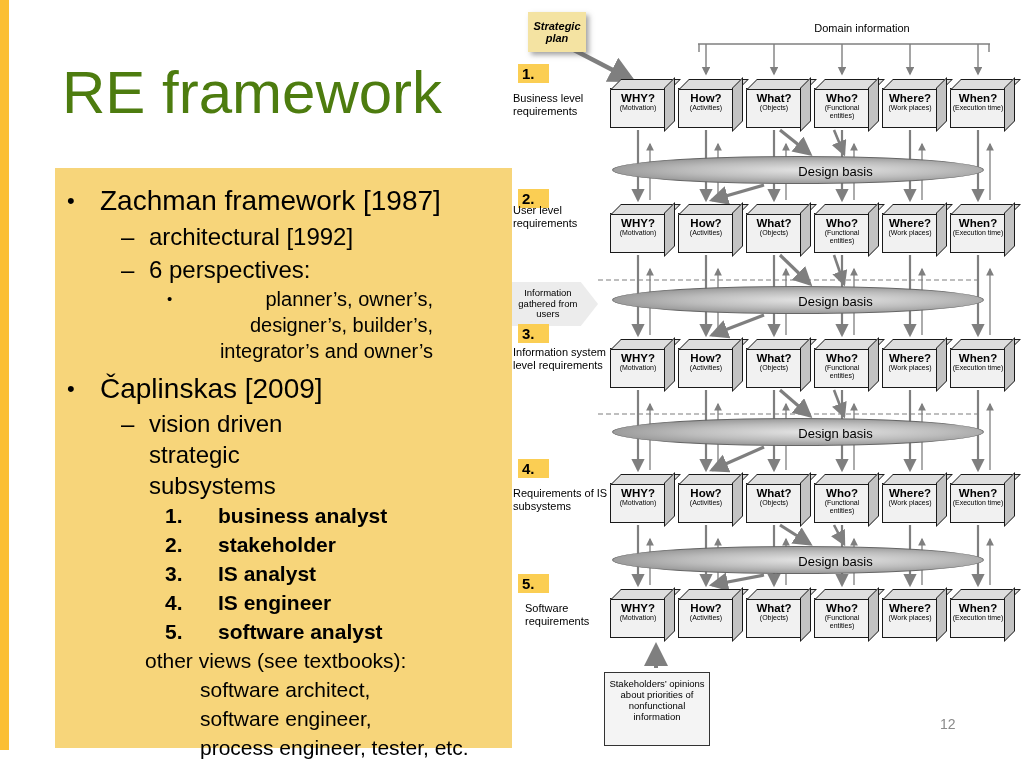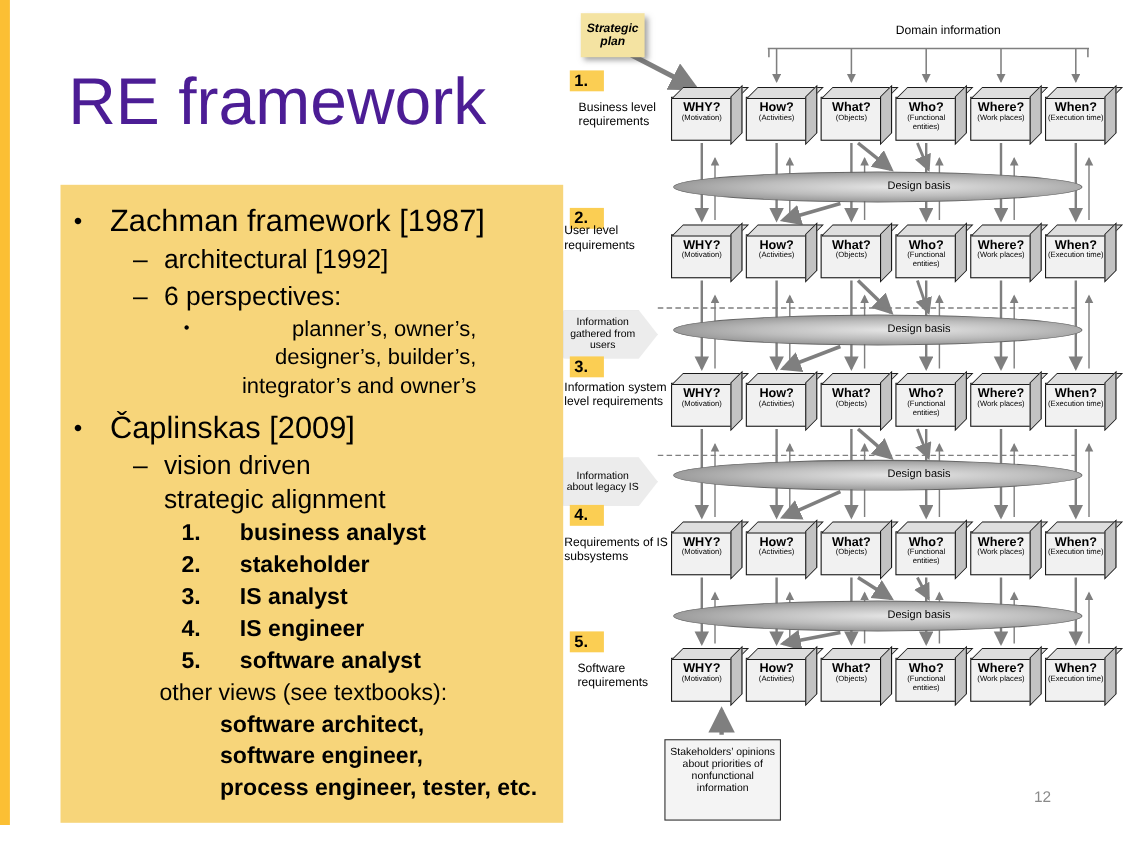--- a/index.html
+++ b/index.html
@@ -2,21 +2,21 @@
 <html lang="en"><head>
 <meta charset="utf-8">
 <style>
   * { margin:0; padding:0; box-sizing:border-box; }
   html,body { width:1024px; height:768px; }
   body { font-family:"Liberation Sans", sans-serif; background:#fff; overflow:hidden; }
   .slide { position:relative; width:1024px; height:768px; background:#fff; }
 
   .left-strip { position:absolute; left:0; top:0; width:9px; height:750px; background:#FBBF34; }
 
-  .title { position:absolute; left:62px; top:58px; font-size:60px; font-weight:400; color:#4c1d95; }
+  .title { position:absolute; left:62px; top:58px; font-size:60px; font-weight:400; color:#4d7c0f; }
 
   .page-number { position:absolute; left:940px; top:716px; font-size:14px; color:#8a8a8a; }
 
   
   .content-box { position:absolute; left:55px; top:168px; width:457px; height:580px; background:#F7D57A; padding-top:14px; }
   .ob-line { display:flex; align-items:flex-start; color:#000; }
   .mk { flex:none; }
   .txt { flex:none; }
   .lb1 { font-size:28px; line-height:38px; }
   .lb1 .mk { margin-left:12px; width:33px; font-size:22px; line-height:38px; }
@@ -25,21 +25,21 @@
   .lb3 { font-size:20px; line-height:26px; }
   .lb3 .mk { margin-left:112px; width:24px; font-size:15px; line-height:26px; }
   .lb3 .txt { width:242px;text-align:right; }
   .lv { font-size:24px; line-height:31px; }
   .lv .mk { margin-left:66px; width:28px; }
   .lv .txt { width:215px; }
   .lr { font-size:21px; line-height:29px; font-weight:bold; }
   .lr .mk { margin-left:110px; width:53px; }
   .lo { font-size:21px; line-height:29px; }
   .lo .txt { margin-left:90px; }
-  .li { font-size:21px; line-height:29px;font-weight:bold; }
+  .li { font-size:21px; line-height:29px; }
   .li .txt { margin-left:145px; }
   .mt6 { margin-top:6px; }
 
   
   .diagram { position:absolute; left:512px; top:0; width:512px; height:768px; }
   #arrow-svg { position:absolute; left:0; top:0; }
 
   .strategic-plan { position:absolute; left:16px; top:12px; width:58px; height:40px;
       background:#F4E3A2; box-shadow:3px 3px 5px rgba(90,90,90,.55);
       display:flex; align-items:center; justify-content:center; text-align:center;
@@ -54,21 +54,21 @@
   .box3d::before { content:""; position:absolute; left:-1px; top:-10px; width:58px; height:9px;
       background:#dedede; border:1px solid #1a1a1a; transform:skewX(-45deg); transform-origin:0 100%; }
   .box3d::after { content:""; position:absolute; top:-1px; right:-10px; width:9px; height:42px;
       background:#c3c3c3; border:1px solid #1a1a1a; transform:skewY(-45deg); transform-origin:0 0; }
   .box-q { font-size:11.5px; font-weight:bold; margin-top:3px; }
   .box-sub { font-size:7px; line-height:7.5px; }
 
   .design-ellipse { position:absolute; width:372px; height:28px; border-radius:50%;
       background:radial-gradient(ellipse at 55% 50%, #e6e6e6 0%, #bcbcbc 45%, #787878 100%);
       border:1px solid #666; }
-  .design-text { position:absolute; left:0; right:0; top:7px; text-align:center; padding-left:75px; font-size:10px; color:#000; }
+  .design-text { position:absolute; left:0; right:0; top:7px; text-align:center; padding-left:75px; font-size:13px; color:#000; }
 
   .callout { position:absolute; width:86px; height:44px; background:#ececec;
       clip-path:polygon(0 0, 80% 0, 100% 50%, 80% 100%, 0 100%);
       display:flex; align-items:center; filter:drop-shadow(0 0 1px #444);margin-top:24px; }
   .callout span { font-size:9.5px; line-height:10.5px; text-align:center; width:80%; padding-left:3px; }
   .callout1 { left:0; top:258px; }
   .callout2 { left:0; top:392px; }
 
   .bottom-note { position:absolute; left:92px; top:672px; width:106px; height:74px;
       border:1px solid #333; background:#f4f4f4; font-size:9.5px; line-height:11px;
@@ -99,21 +99,21 @@
     <div class="ob-line lb3">
       <span class="mk">•</span>
       <span class="txt">planner’s, owner’s, designer’s, builder’s, integrator’s and owner’s</span>
     </div>
     <div class="ob-line lb1 mt6">
       <span class="mk">•</span>
       <span class="txt">Čaplinskas [2009]</span>
     </div>
     <div class="ob-line lv">
       <span class="mk">–</span>
-      <span class="txt">vision driven strategic alignment</span>
+      <span class="txt">vision driven strategic subsystems</span>
     </div>
     <div class="ob-line lr">
       <span class="mk">1.</span>
       <span class="txt">business analyst</span>
     </div>
     <div class="ob-line lr">
       <span class="mk">2.</span>
       <span class="txt">stakeholder</span>
     </div>
     <div class="ob-line lr">
@@ -220,26 +220,23 @@
         <line x1="62" y1="50" x2="120" y2="80" stroke="#7f7f7f" stroke-width="4.5" marker-end="url(#ah)"></line>
         <line x1="86" y1="280" x2="468" y2="280" stroke="#7f7f7f" stroke-width="1.2" stroke-dasharray="5 3"></line>
         <line x1="86" y1="414" x2="468" y2="414" stroke="#7f7f7f" stroke-width="1.2" stroke-dasharray="5 3"></line>
         <line x1="144" y1="668" x2="144" y2="646" stroke="#7f7f7f" stroke-width="4" marker-end="url(#ah)"></line>
       </svg>
     <div class="strategic-plan">Strategic plan</div>
     <div class="domain-info">Domain information</div>
     <div class="callout callout1">
       <span>Information gathered from users</span>
     </div>
-    <div class="callout callout2">
-      <span>Information about legacy IS</span>
-    </div>
     <div class="bottom-note">Stakeholders’ opinions about priorities of nonfunctional information</div>
   <div class="level-num" style="left: 6px; top: 64px;">1.</div>
-      <div class="level-label" style="left: 14px; top: 92px;">Business level requirements</div>
+      <div class="level-label" style="left: 1px; top: 92px;">Business level requirements</div>
       <div class="box3d" style="left: 98px; top: 88px;">
         <div class="box-q">WHY?</div>
         <div class="box-sub">(Motivation)</div>
       </div>
       <div class="box3d" style="left: 166px; top: 88px;">
         <div class="box-q">How?</div>
         <div class="box-sub">(Activities)</div>
       </div>
       <div class="box3d" style="left: 234px; top: 88px;">
         <div class="box-q">What?</div>

